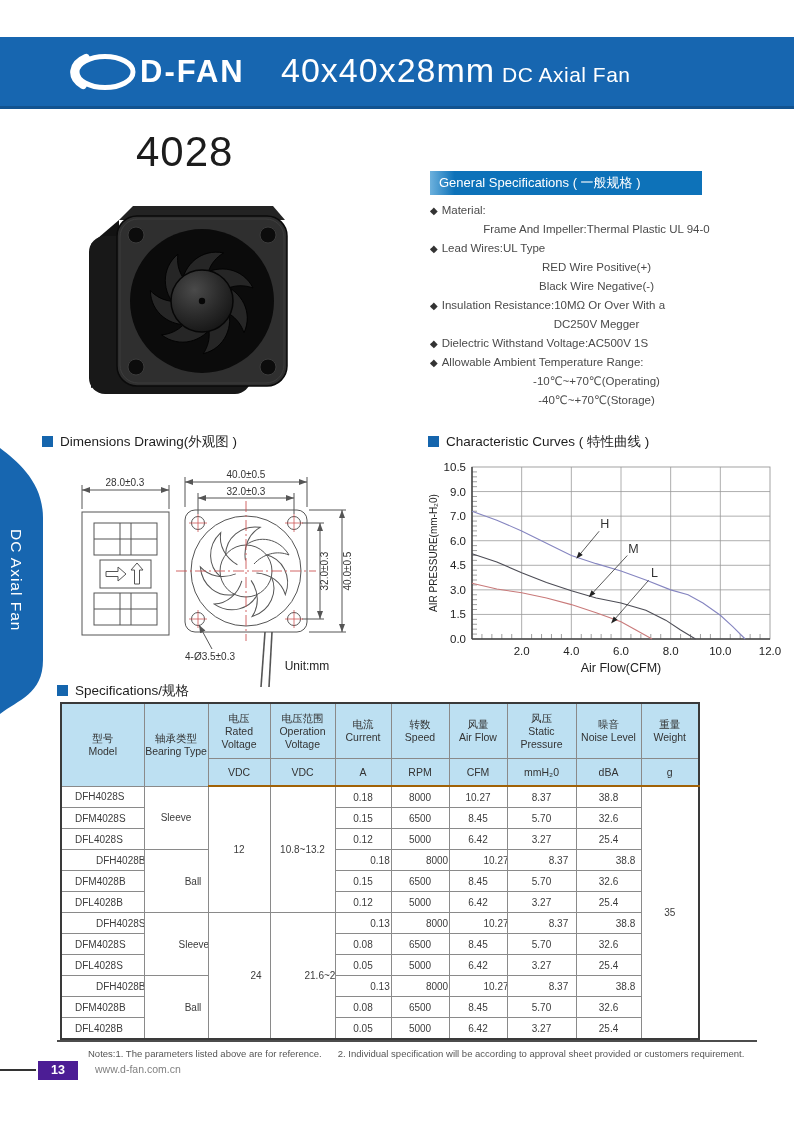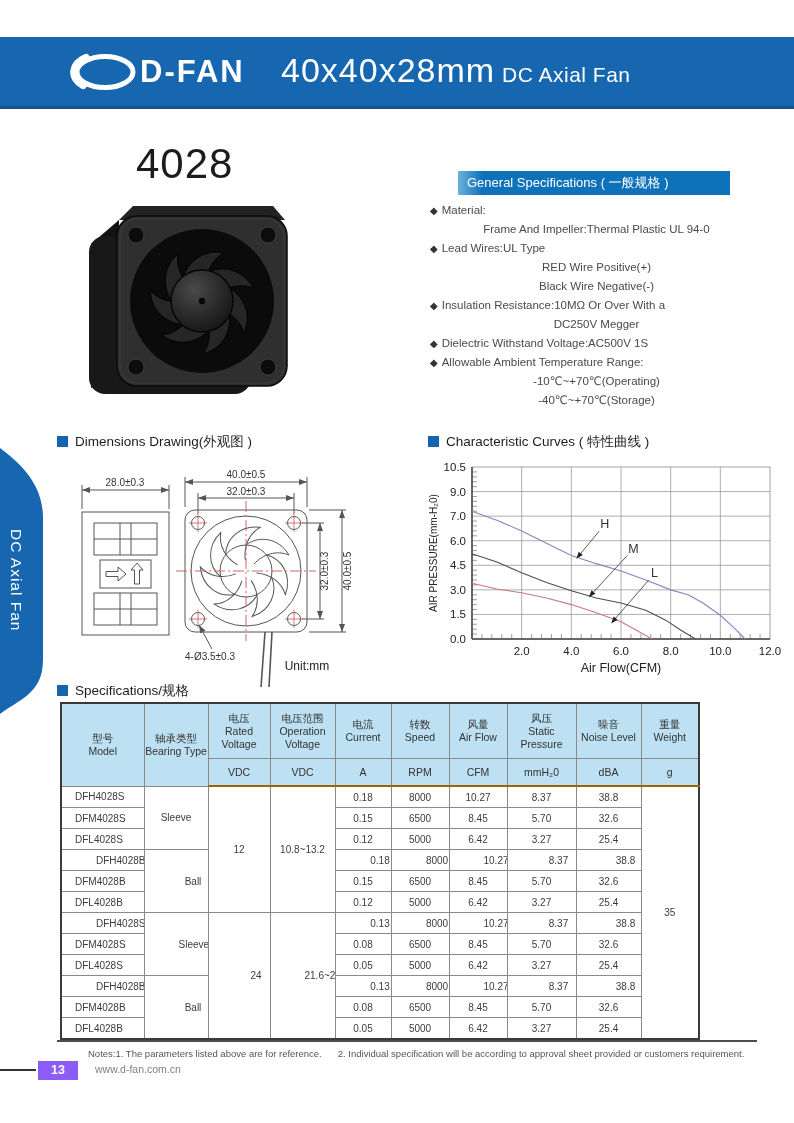--- a/index.html
+++ b/index.html
@@ -8,24 +8,24 @@
   .abs{position:absolute;}
   
   #banner{left:0;top:37px;width:794px;height:72px;background:#1766b0;}
   #banner::after{content:"";position:absolute;left:0;bottom:0;width:100%;height:3px;background:rgba(0,0,0,.18);}
   .brand-text{left:140px;top:17px;font-size:31px;font-weight:bold;color:#fff;letter-spacing:2px;}
   .size-text{left:281px;top:14px;font-size:34px;color:#fff;letter-spacing:1px;}
   .type-text{left:502px;top:26px;font-size:21px;color:#fff;letter-spacing:.5px;}
   
   #side-tab-text{left:7px;top:480px;height:200px;writing-mode:vertical-rl;color:#fff;font-size:15.5px;letter-spacing:1px;text-align:center;}
   
-  #model-heading{left:136px;top:128px;font-size:42px;color:#1c1c1c;letter-spacing:1px;margin-top:12px;}
+  #model-heading{left:136px;top:128px;font-size:42px;color:#1c1c1c;letter-spacing:1px;}
   
   #gs-bar{left:430px;top:171px;width:272px;height:24px;line-height:24px;color:#fff;font-size:13px;
-          padding-left:9px;box-sizing:border-box;background:linear-gradient(90deg,#6db1dd 0%,#0d72b9 9%);margin-left:28px;}
+          padding-left:9px;box-sizing:border-box;background:linear-gradient(90deg,#6db1dd 0%,#0d72b9 9%);}
   #gs-list{left:430px;top:201px;width:320px;font-size:11.5px;color:#4a4a4a;}
   .gs-line{line-height:19px;white-space:nowrap;}
   .gs-line .dia{font-size:10px;margin-right:4px;color:#333;}
   .gs-line.cont{padding-left:13px;text-align:center;}
   
   .sec-title{font-size:13.5px;color:#1d1d1d;}
   .sq{display:inline-block;width:11px;height:11px;background:#1565ad;margin-right:7px;vertical-align:-1px;}
   
   #spec-table{border-collapse:collapse;table-layout:fixed;width:638px;font-size:10px;color:#3c3c3c;}
   #spec-table th,#spec-table td{border:1px solid #8a8a8a;text-align:center;padding:0;overflow:hidden;}
@@ -35,21 +35,21 @@
   #spec-table tbody td{height:20px;background:#fff;}
   #spec-table td.model{text-align:left;padding-left:13px;}
   #spec-table{border:2px solid #3a3a3a;}
   #spec-table thead tr.units th{border-bottom:2px solid #a16207;}
   #spec-table tbody tr.sep td{border-top:1.5px solid #5a5a5a;padding-left:34px;}
   
   #foot-rule{left:57px;top:1040px;width:700px;height:2px;background:#4c4c4c;}
   #notes{left:57px;top:1048px;width:700px;font-size:9.5px;color:#555;padding-left:31px;}
   #notes span{margin-right:16px;}
   #page-line{left:0;top:1069px;width:36px;height:2px;background:#333;}
-  #page-badge{left:38px;top:1061px;width:40px;height:19px;background:#8b5cf6;color:#fff;font-size:12.5px;
+  #page-badge{left:38px;top:1061px;width:40px;height:19px;background:#4c1d95;color:#fff;font-size:12.5px;
               font-weight:bold;text-align:center;line-height:19px;}
   #website{left:95px;top:1063px;font-size:10.5px;color:#808080;}
   svg text{font-family:"Liberation Sans","DejaVu Sans",sans-serif;}
 </style>
 </head>
 <body>
 
 <div id="page">
 
   <div class="abs" id="banner">
@@ -115,21 +115,21 @@
       <div class="gs-line cont">RED Wire Positive(+)</div>
       <div class="gs-line cont">Black Wire Negative(-)</div>
       <div class="gs-line"><span class="dia">◆</span>Insulation Resistance:10MΩ Or Over With a</div>
       <div class="gs-line cont">DC250V Megger</div>
       <div class="gs-line"><span class="dia">◆</span>Dielectric Withstand Voltage:AC500V 1S</div>
       <div class="gs-line"><span class="dia">◆</span>Allowable Ambient Temperature Range:</div>
       <div class="gs-line cont">-10℃~+70℃(Operating)</div>
       <div class="gs-line cont">-40℃~+70℃(Storage)</div>
     </div>
 
-  <div class="abs sec-title" style="left:57px;top:433px">
+  <div class="abs sec-title" style="left:42px;top:433px">
     <span class="sq"></span><span>Dimensions Drawing(外观图 )</span>
   </div>
   <div class="abs sec-title" style="left:428px;top:433px">
     <span class="sq"></span><span>Characteristic Curves ( 特性曲线 )</span>
   </div>
 
   <svg class="abs" style="left:60px;top:455px" width="350" height="240" viewBox="0 0 350 240">
     <defs>
       <marker id="ae" markerWidth="9" markerHeight="8" refX="8" refY="3" orient="auto" markerUnits="userSpaceOnUse">
         <path d="M0,0 L8,3 L0,6 Z" fill="#555"></path>

